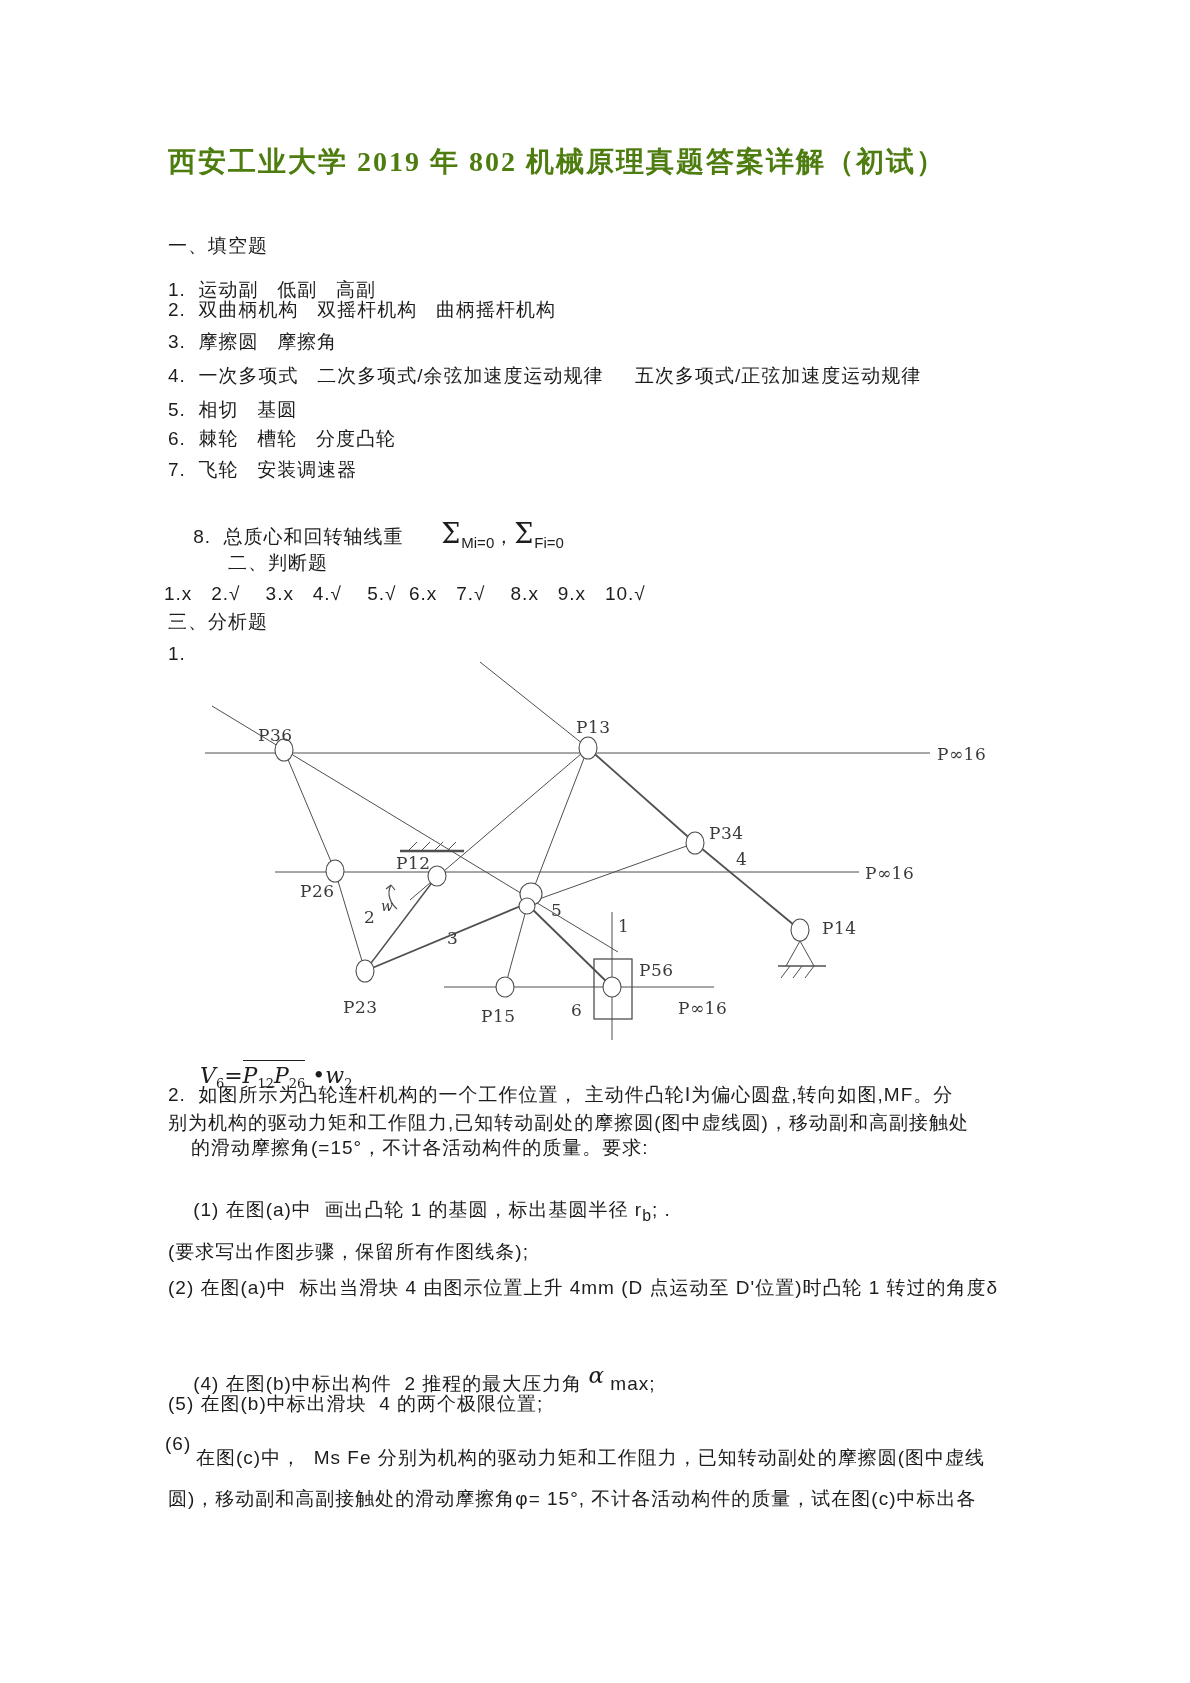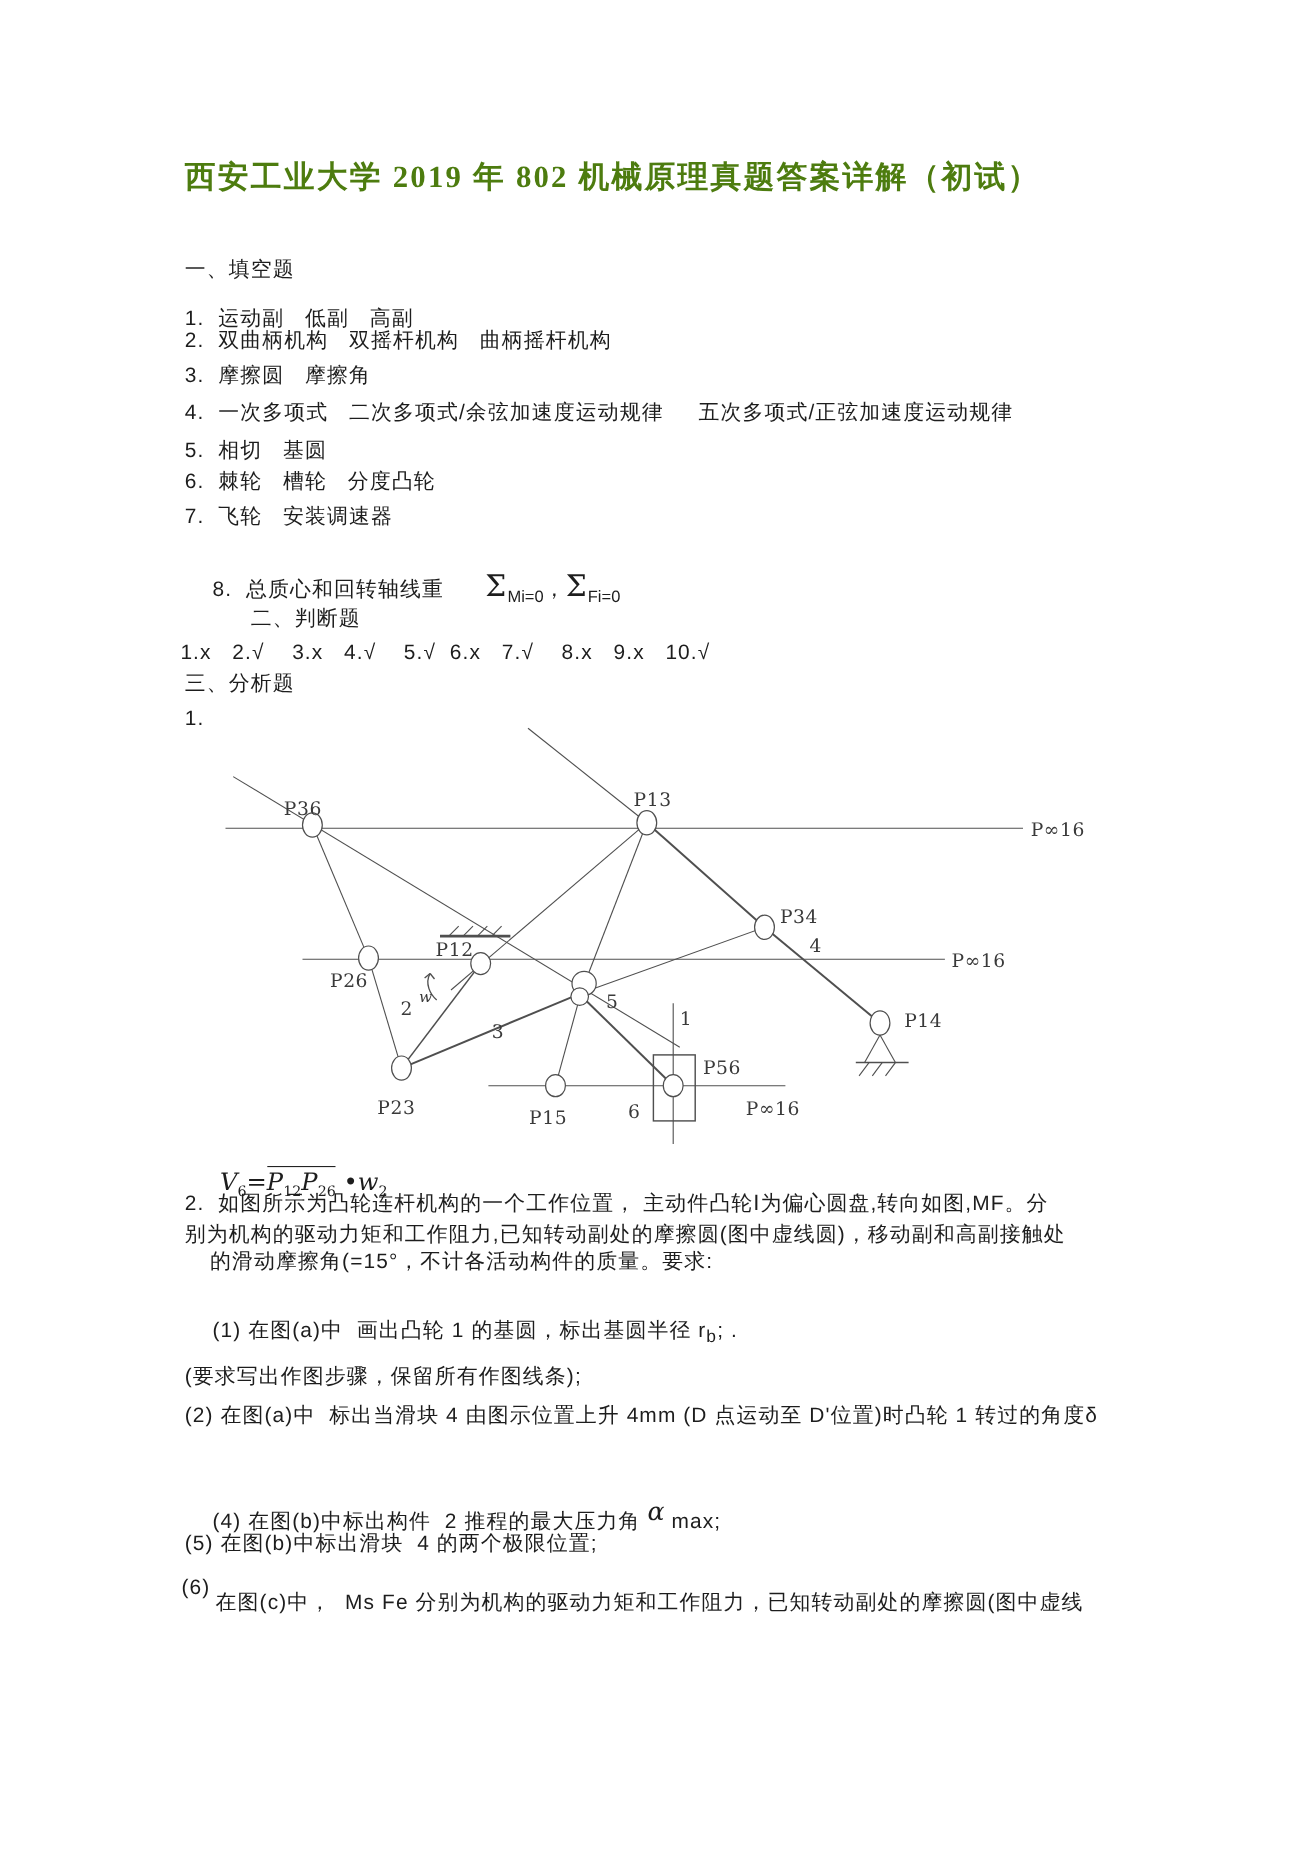--- a/index.html
+++ b/index.html
@@ -122,14 +122,15 @@
   <div class="ln" style="left:168px;top:1276px;">(2) 在图(a)中  标出当滑块 4 由图示位置上升 4mm (D 点运动至 D'位置)时凸轮 1 转过的角度δ</div>
   <div class="ln" style="left:168px;top:1240px;">(要求写出作图步骤，保留所有作图线条);</div>
 
   <div class="ln" style="left:168px;top:1346px;">
     <span>(4) 在图(b)中标出构件  2 推程的最大压力角 </span><span class="rsym italic">α</span><span> max;</span>
   </div>
   <div class="ln" style="left:168px;top:1392px;">(5) 在图(b)中标出滑块  4 的两个极限位置;</div>
 
   <div class="ln" style="left:165px;top:1432px;">(6)</div>
   <div class="ln" style="left:196px;top:1446px;">在图(c)中，  Ms Fe 分别为机构的驱动力矩和工作阻力，已知转动副处的摩擦圆(图中虚线</div>
+  <div class="ln" style="left:168px;top:1487px;">圆)，移动副和高副接触处的滑动摩擦角φ= 15°, 不计各活动构件的质量，试在图(c)中标出各</div>
 
 </div>
 
 </body></html>

